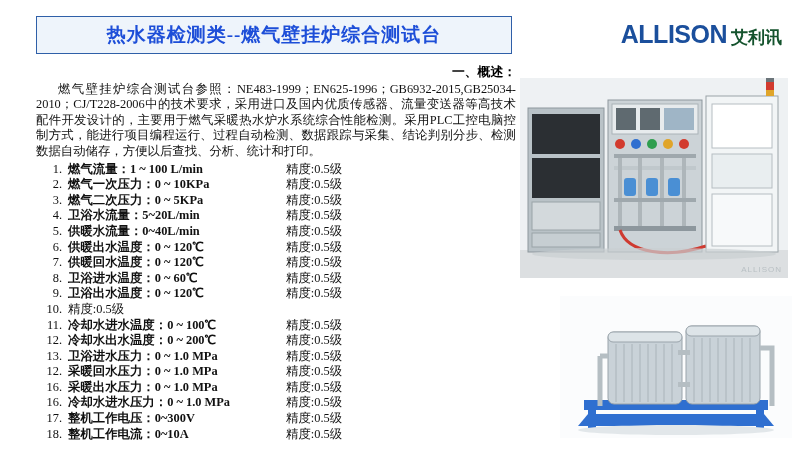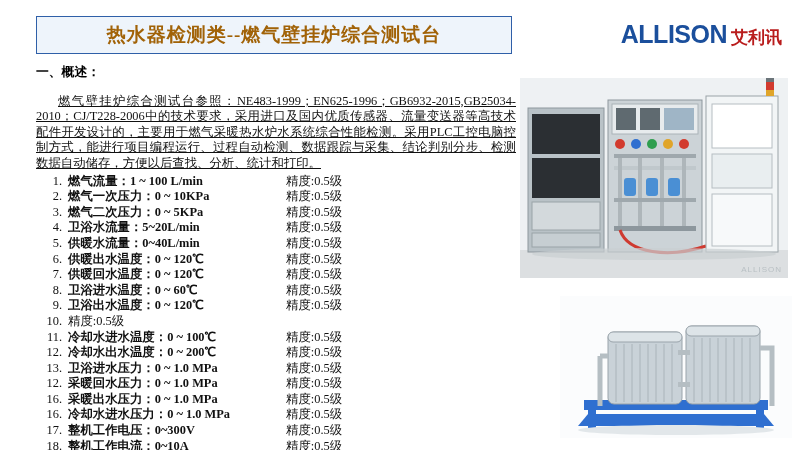--- a/index.html
+++ b/index.html
@@ -30,21 +30,21 @@
     border: 1px solid #2f5fa8;
     background: #eef4fb;
     display: flex;
     align-items: center;
     justify-content: center;
     box-sizing: border-box;
   }
   .title-text {
     font-size: 19px;
     font-weight: bold;
-    color: #a16207;
+    color: #1d4ed8;
     letter-spacing: 1px;
     white-space: nowrap;
   }
 
   .brand {
     position: absolute;
     right: 18px;
     top: 20px;
     display: flex;
     align-items: baseline;
@@ -53,45 +53,45 @@
   .brand-en {
     font-family: "Liberation Sans", sans-serif;
     font-size: 25px;
     font-weight: bold;
     color: #1b4f9c;
     letter-spacing: -0.5px;
   }
   .brand-cn {
     font-size: 17px;
     font-weight: bold;
-    color: #b91c1c;
+    color: #14532d;
     letter-spacing: 0px;
   }
 
   
   .content {
     position: absolute;
     left: 36px;
     top: 64px;
     width: 480px;
     color: #111111;
     font-size: 12.4px;
     line-height: 15.6px;
   }
   .section-head {
     font-weight: bold;
     font-size: 12.8px;
     color: #000;
     margin-top: 1px;
+    text-align: right;
   }
   .para {
     text-indent: 0;
     text-align: justify;
-    margin-top: 13px;
-    text-decoration: underline;
+    margin-top: 1px;
   }
   .para .first {
     padding-left: 22px;
   }
   .spec-list {
     margin-top: 2px;
   }
   .spec-row {
     display: flex;
     align-items: baseline;

